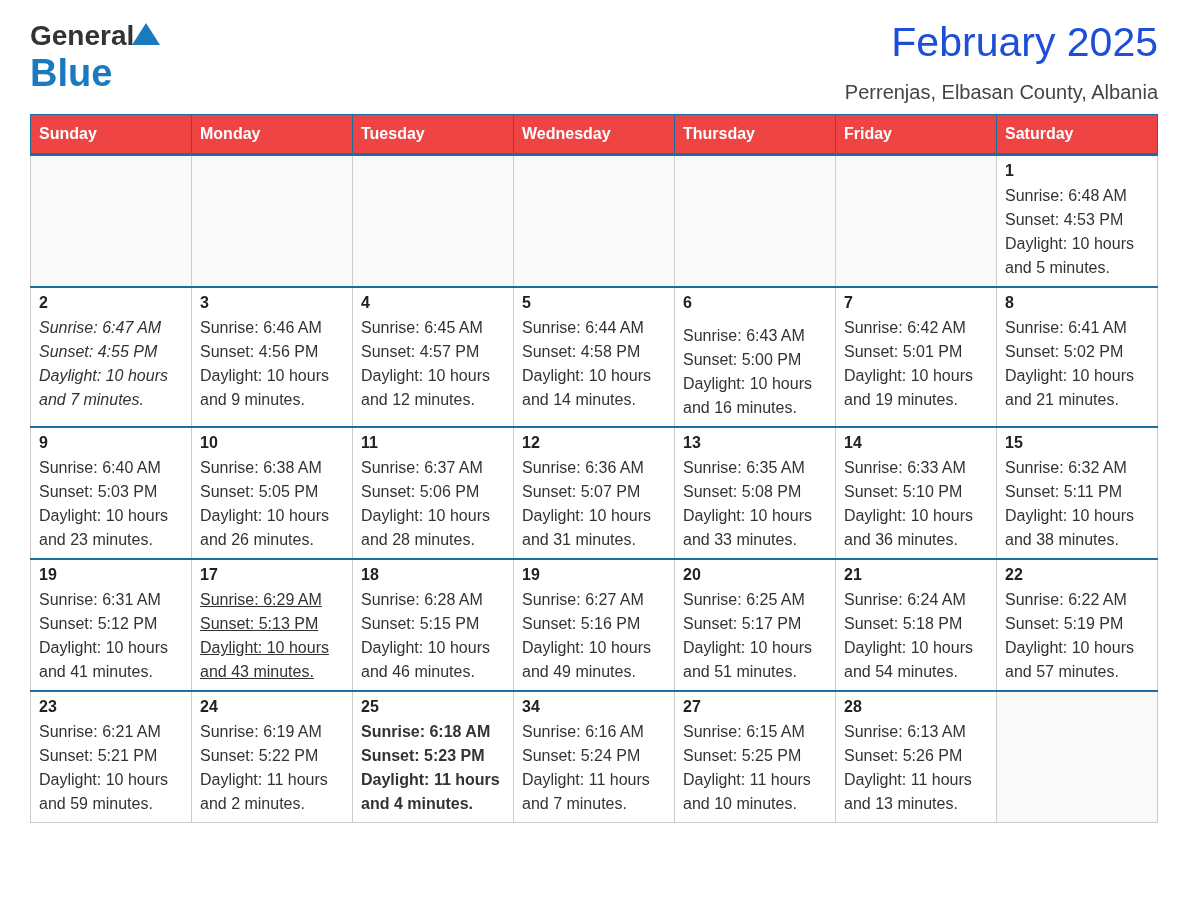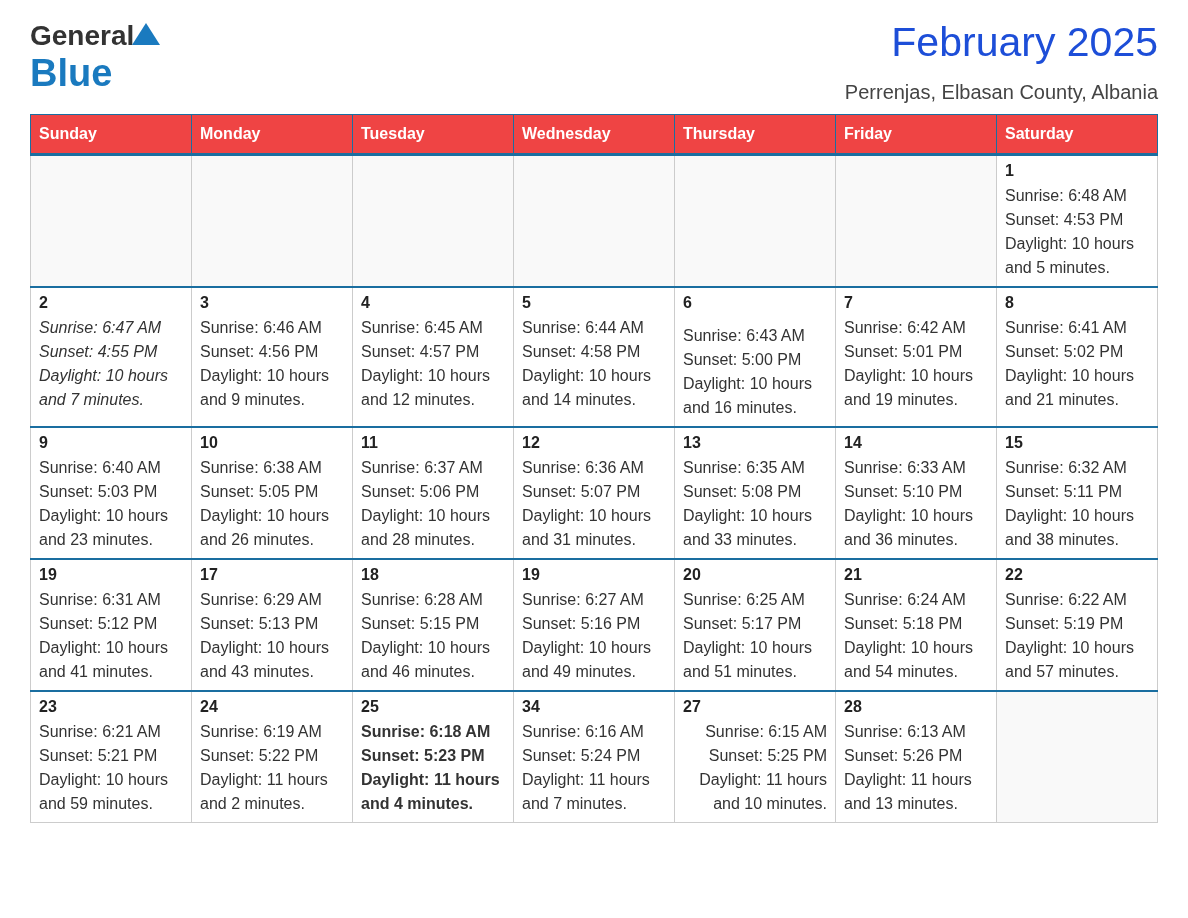--- a/index.html
+++ b/index.html
@@ -253,21 +253,21 @@
       <tr>
         <td>
           <span class="day-number">19</span>
           <div class="day-info" style="white-space: pre-line;">Sunrise: 6:31 AM
 Sunset: 5:12 PM
 Daylight: 10 hours
 and 41 minutes.</div>
         </td>
         <td>
           <span class="day-number">17</span>
-          <div class="day-info" style="white-space: pre-line;">Sunrise: 6:29 AM
+          <div class="day-info" style="white-space: pre-line; text-decoration: underline;">Sunrise: 6:29 AM
 Sunset: 5:13 PM
 Daylight: 10 hours
 and 43 minutes.</div>
         </td>
         <td>
           <span class="day-number">18</span>
           <div class="day-info" style="white-space: pre-line;">Sunrise: 6:28 AM
 Sunset: 5:15 PM
 Daylight: 10 hours
 and 46 minutes.</div>
@@ -325,21 +325,21 @@
         </td>
         <td>
           <span class="day-number">34</span>
           <div class="day-info" style="white-space: pre-line;">Sunrise: 6:16 AM
 Sunset: 5:24 PM
 Daylight: 11 hours
 and 7 minutes.</div>
         </td>
         <td>
           <span class="day-number">27</span>
-          <div class="day-info" style="white-space: pre-line; text-align: right;">Sunrise: 6:15 AM
+          <div class="day-info" style="white-space: pre-line;">Sunrise: 6:15 AM
 Sunset: 5:25 PM
 Daylight: 11 hours
 and 10 minutes.</div>
         </td>
         <td>
           <span class="day-number">28</span>
           <div class="day-info" style="white-space: pre-line;">Sunrise: 6:13 AM
 Sunset: 5:26 PM
 Daylight: 11 hours
 and 13 minutes.</div>

